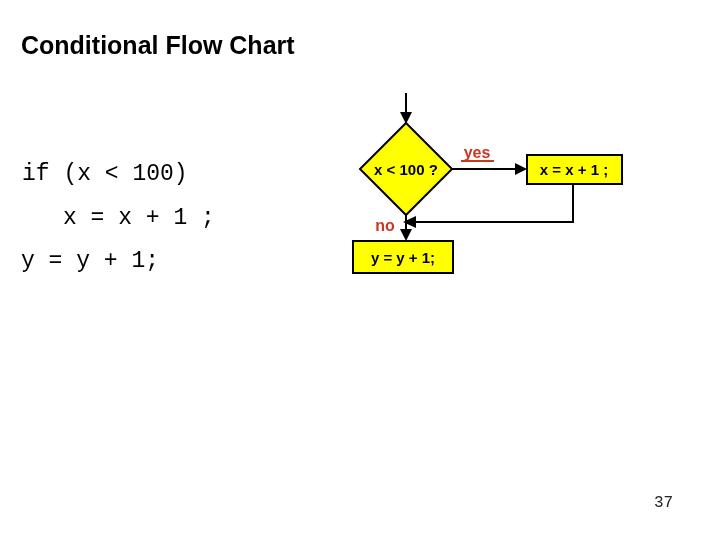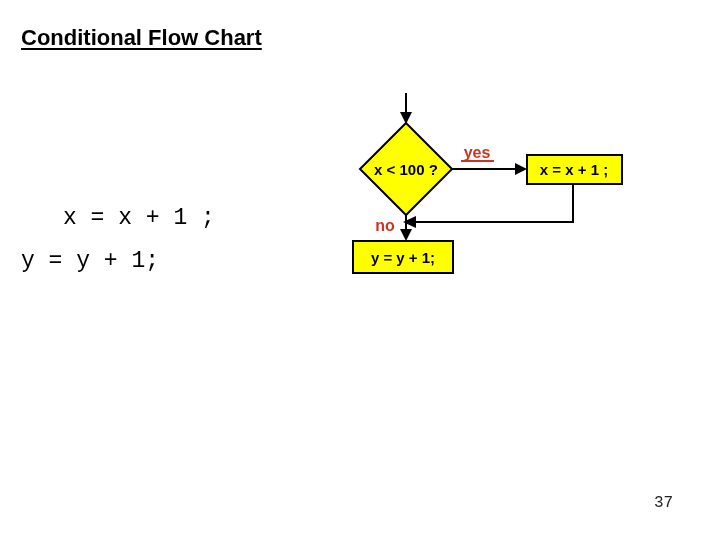--- a/index.html
+++ b/index.html
@@ -11,26 +11,25 @@
     position: relative;
     width: 720px;
     height: 540px;
     background: #ffffff;
     overflow: hidden;
     font-family: "Liberation Sans", sans-serif;
   }
   .slide-title {
     position: absolute;
     left: 21px;
-    top: 25px;
+    top: 31px;
     font-family: "Liberation Sans", sans-serif;
-    font-size: 22px;
+    font-size: 25px;
     font-weight: bold;
     color: #000000;
-    text-decoration: underline;
     text-decoration-thickness: 2px;
     text-underline-offset: 3px;
     white-space: pre;
   }
   .code-line {
     position: absolute;
     font-family: "Liberation Mono", "DejaVu Sans Mono", monospace;
     font-size: 23px;
     font-weight: normal;
     color: #000000;
@@ -83,20 +82,21 @@
     color: #222222;
   }
 </style>
 </head>
 <body>
 
 <div class="slide">
 
   <div class="slide-title">Conditional Flow Chart</div>
 
+  <div class="code-line code-line-1">if (x &lt; 100)</div>
   <div class="code-line code-line-2">x = x + 1 ;</div>
   <div class="code-line code-line-3">y = y + 1;</div>
 
   <svg class="flowchart-svg" viewBox="0 0 720 540">
 
     <line class="fc-line" x1="406" y1="93" x2="406" y2="114"></line>
     <polygon class="fc-arrowhead" points="406,124 400,112 412,112"></polygon>
 
     <polygon class="fc-shape" points="406,123 452,169 406,215 360,169"></polygon>
     <text class="fc-node-text" x="406" y="175" text-anchor="middle">x &lt; 100 ?</text>

